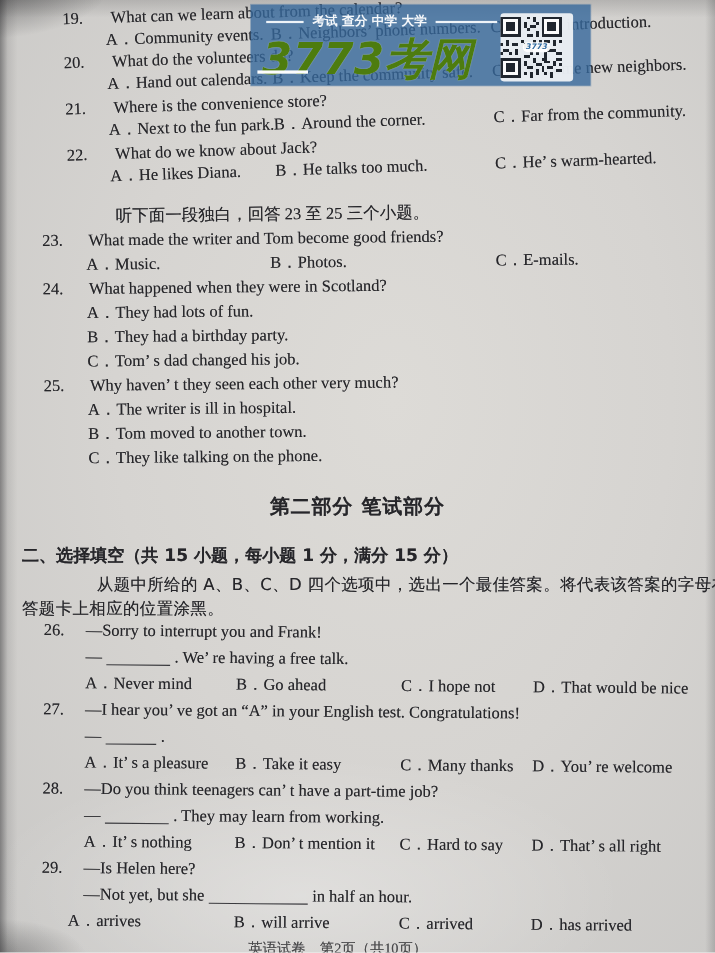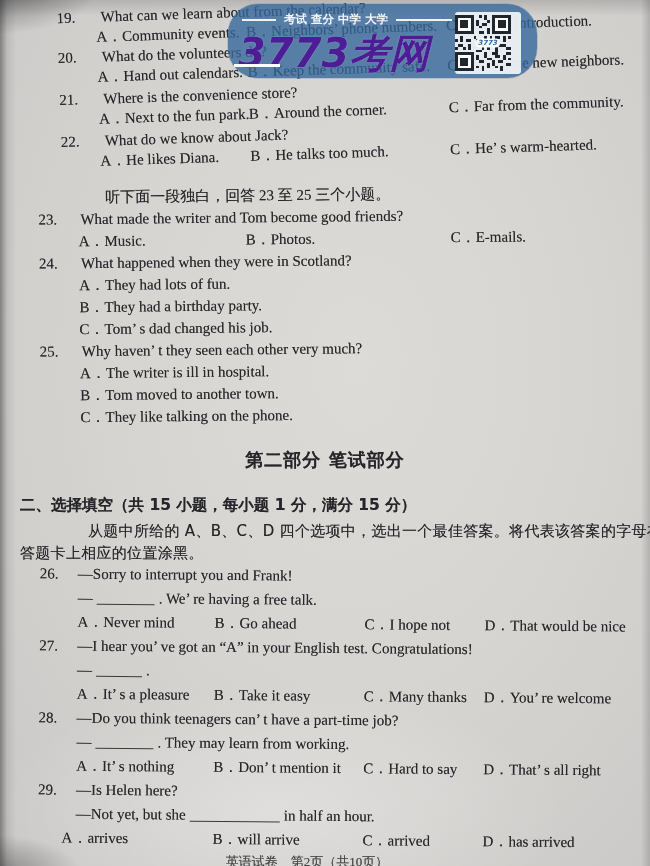--- a/index.html
+++ b/index.html
@@ -52,27 +52,27 @@
   
   .vignette{position:absolute;inset:0;pointer-events:none;
     background:
       radial-gradient(160px 70px at -15px -15px, rgba(25,25,27,.55), rgba(25,25,27,0) 72%),
       linear-gradient(90deg, rgba(35,35,38,.45) 0, rgba(35,35,38,.10) 7px, rgba(35,35,38,0) 16px),
       linear-gradient(270deg, rgba(60,60,62,.22) 0, rgba(60,60,62,0) 9px),
       linear-gradient(180deg, rgba(60,60,62,.20) 0, rgba(60,60,62,0) 16px),
       radial-gradient(120px 50px at -5px 870px, rgba(40,40,42,.40), rgba(40,40,42,0) 70%);}
   
   .banner{position:absolute;left:228px;top:4px;width:309px;height:74px;
-          background:rgba(54,104,155,.80);box-shadow:0 0 0 .5px rgba(54,104,155,.4);border-radius:30px;}
+          background:rgba(54,104,155,.80);box-shadow:0 0 0 .5px rgba(54,104,155,.4);}
   .tagrow{display:flex;align-items:center;justify-content:flex-start;
           padding:8px 0 0 14px;color:#f4f7fa;
           font-family:"DejaVu Sans","Liberation Sans",sans-serif;font-size:11.5px;font-weight:700;}
   .tagline-bar{height:2px;background:#eef3f8;flex:none;}
   .lb{width:34px;margin-right:8px;} .rb{width:56px;margin-left:8px;}
-  .logo{position:absolute;left:10px;top:22px;color:#4c1d95;
+  .logo{position:absolute;left:10px;top:22px;color:#4d7c0f;
         font-family:"DejaVu Sans","Liberation Sans",sans-serif;
         font-size:40px;font-weight:800;font-style:italic;letter-spacing:0;
         text-shadow:0 0 1px rgba(255,255,255,.6);}
   .logo-underline{position:absolute;left:6px;top:60px;width:46px;height:3px;background:#fbfcfd;}
   .qr{position:absolute;left:227px;top:8px;width:66px;height:62px;background:rgba(252,252,252,.88);
       border-radius:3px;display:flex;align-items:center;justify-content:flex-start;}
   .qr-center{position:absolute;left:50%;top:50%;transform:translate(-50%,-50%);
              background:rgba(255,255,255,.95);border-radius:6px;padding:0 3px;
              font-family:"DejaVu Sans",sans-serif;font-size:7px;font-weight:700;
              font-style:italic;color:#2f6aa0;line-height:9px;}

